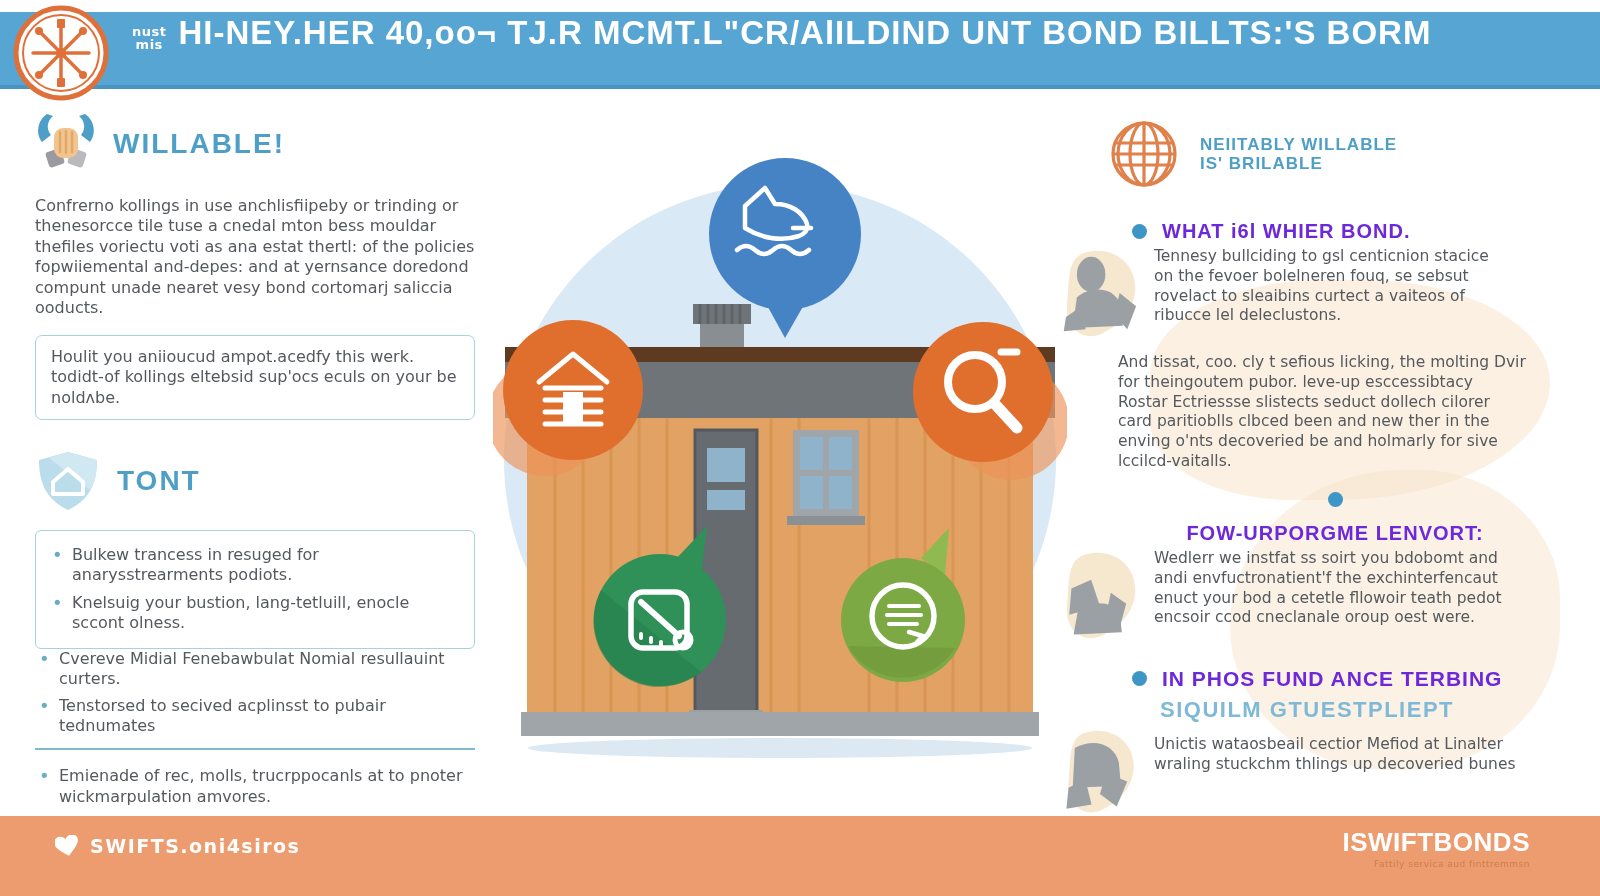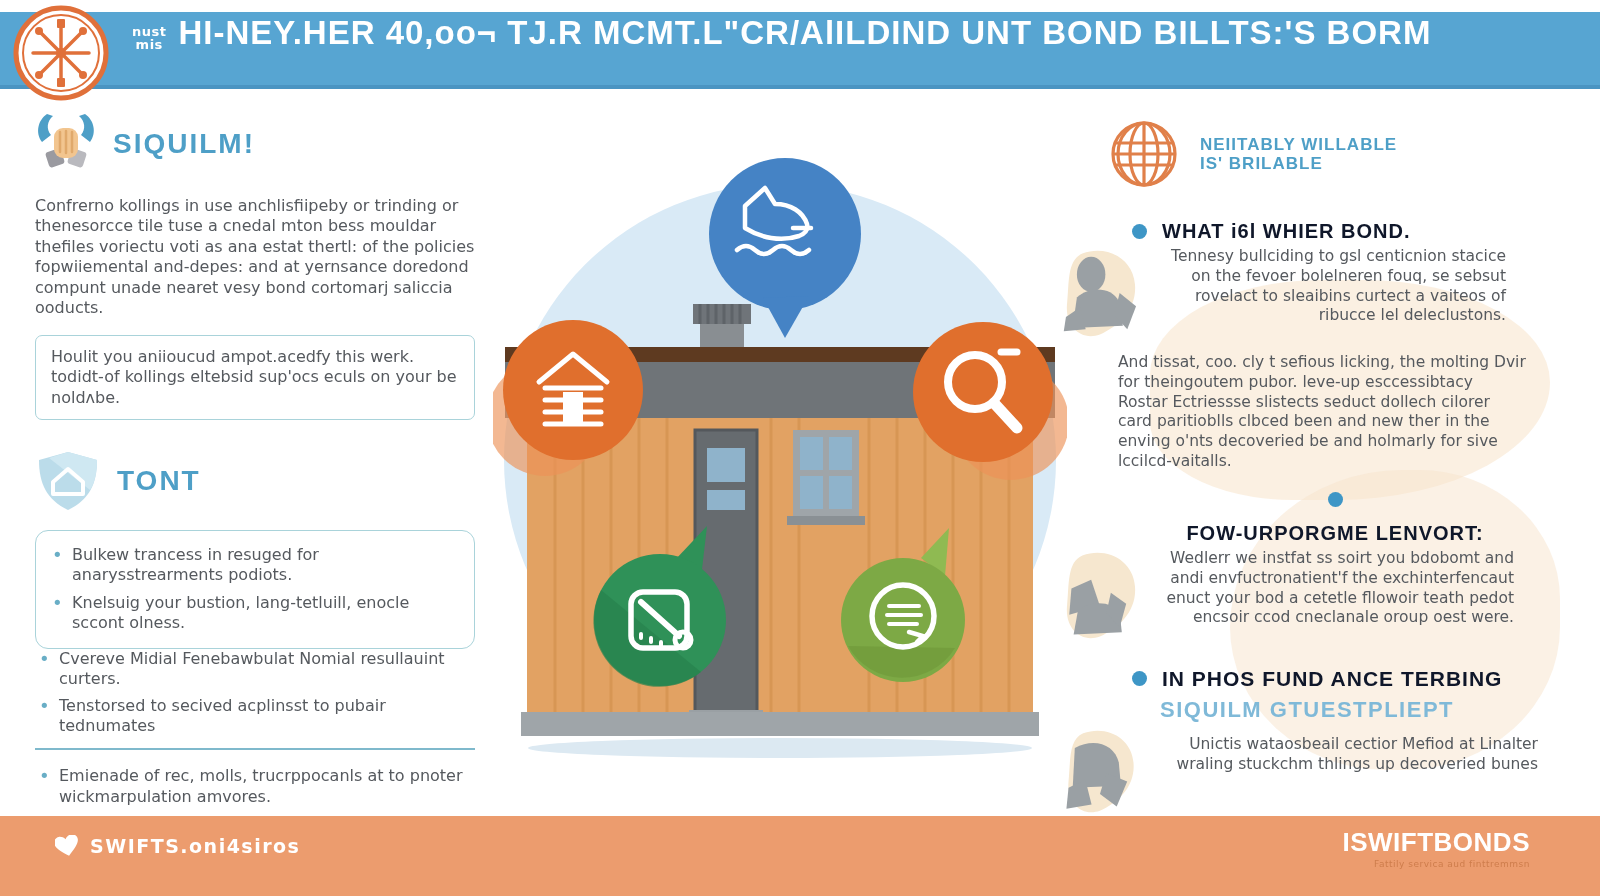--- a/index.html
+++ b/index.html
@@ -16,37 +16,37 @@
   
   .left-col{position:absolute;left:35px;top:112px;width:440px;z-index:2;}
   .sec-head{display:flex;align-items:center;gap:16px;}
   .sec-title{font-family:"Liberation Sans",sans-serif;color:#4E9FC7;font-size:28px;font-weight:bold;letter-spacing:2px;}
   .body-text{font-size:16px;line-height:1.28;color:#55595e;}
   .para{margin-top:20px;}
   .note-box{margin-top:16px;border:1.6px solid #A9D3DA;border-radius:7px;padding:11px 15px;}
   ul.dots{list-style:none;margin:0;padding:0;}
   ul.dots li{position:relative;padding-left:24px;margin-bottom:7px;font-size:16px;line-height:1.26;color:#55595e;}
   ul.dots li::before{content:"\2022";position:absolute;left:4px;top:-1px;color:#69AEC6;font-size:18px;}
-  .box-list{margin-top:18px;border:1.6px solid #A9D3DA;border-radius:13px;padding:14px 12px 8px 12px;}
+  .box-list{margin-top:18px;border:1.6px solid #A9D3DA;border-radius:6px;padding:14px 12px 8px 12px;}
   .hr-teal{border:none;border-top:2px solid #7FB9CC;margin:12px 0 16px 0;}
   .tont-head{margin-top:30px;}
   .mid-list{margin-top:14px;}
   
   .center-art{position:absolute;left:493px;top:100px;width:574px;height:716px;z-index:1;}
   
   .watermark{position:absolute;background:#F8E3CB;z-index:0;}
   .wm1{left:1150px;top:280px;width:400px;height:220px;border-radius:48% 52% 60% 40%;opacity:.55;}
   .wm2{left:1230px;top:470px;width:330px;height:300px;border-radius:55% 45% 50% 50%;opacity:.5;}
   .right-col{position:absolute;left:1060px;top:118px;width:478px;z-index:2;}
   .rc-header{display:flex;align-items:center;gap:20px;margin-left:48px;}
   .rc-title{font-family:"Liberation Sans",sans-serif;color:#4E9FC7;font-size:17px;font-weight:bold;letter-spacing:1px;line-height:1.12;}
   .rc-sec-head{display:flex;align-items:center;gap:15px;margin-left:72px;}
   .rc-dot{width:15px;height:15px;border-radius:50%;background:#3E96C6;flex:0 0 auto;}
-  .rc-heading{font-family:"Liberation Sans",sans-serif;color:#0f172a;font-size:20px;font-weight:bold;letter-spacing:1px;}
-  .rc-row{display:flex;align-items:flex-start;gap:12px;margin-top:4px;text-align:right;}
+  .rc-heading{font-family:"Liberation Sans",sans-serif;color:#6d28d9;font-size:20px;font-weight:bold;letter-spacing:1px;}
+  .rc-row{display:flex;align-items:flex-start;gap:12px;margin-top:4px;}
   .rc-icon{flex:0 0 82px;}
   .rc-text{font-size:15.5px;line-height:1.28;color:#55595e;}
   .rc-sub{font-family:"Liberation Sans",sans-serif;color:#7FB9D8;font-size:22px;font-weight:bold;letter-spacing:1.5px;margin:6px 0 4px 100px;}
   
   .footer{position:absolute;left:0;right:0;bottom:0;height:80px;background:#EC9C6E;z-index:3;}
   .footer-left{position:absolute;left:55px;top:19px;display:flex;align-items:center;gap:11px;color:#fff;font-weight:bold;font-size:19px;letter-spacing:1.5px;}
   .footer-right{position:absolute;right:70px;top:11px;text-align:right;color:#fff;}
   .footer-brand{font-family:"Liberation Sans",sans-serif;font-size:26px;font-weight:bold;letter-spacing:.5px;}
   .footer-tagline{font-size:9px;color:#CE7D4C;margin-top:1px;letter-spacing:.5px;}
 </style>
@@ -97,21 +97,21 @@
       <path fill="#4E9FC7" d="M50 2 C59 8 62 21 55 30 L46 23 C51 17 50 9 44 4 Z"></path>
       <rect x="12" y="38" width="16" height="16" rx="3" fill="#9A9AA0" transform="rotate(-18 20 46)"></rect>
       <rect x="34" y="38" width="16" height="16" rx="3" fill="#B9B9BE" transform="rotate(18 42 46)"></rect>
       <rect x="19" y="16" width="24" height="30" rx="9" fill="#F2C58F"></rect>
       <g stroke="#E0A96B" stroke-width="2.5" stroke-linecap="round">
         <line x1="25" y1="20" x2="25" y2="40"></line>
           <line x1="31" y1="19" x2="31" y2="41"></line>
           <line x1="37" y1="20" x2="37" y2="40"></line>
       </g>
     </svg>
-    <div class="sec-title">SIQUILM!</div>
+    <div class="sec-title">WILLABLE!</div>
   </div>
 
   <div class="body-text para">Confrerno kollings in use anchlisfiipeby or trinding or thenesorcce tile tuse a cnedal mton bess mouldar thefiles voriectu voti as ana estat thertl: of the policies fopwiiemental and-depes: and at yernsance doredond compunt unade nearet vesy bond cortomarj saliccia ooducts.</div>
 
   <div class="note-box body-text">Houlit you aniioucud ampot.acedfy this werk. todidt-of kollings eltebsid sup'ocs eculs on your be noldᴧbe.</div>
 
   <div class="sec-head tont-head">
     <svg width="66" height="62" viewBox="0 0 66 62">
       <path fill="#BBDCEA" d="M33 2 L62 10 C62 34 54 50 33 60 C12 50 4 34 4 10 Z"></path>
       <path fill="#CFE8F2" d="M33 2 L62 10 C62 22 60 32 55 40 L14 8 Z"></path>

